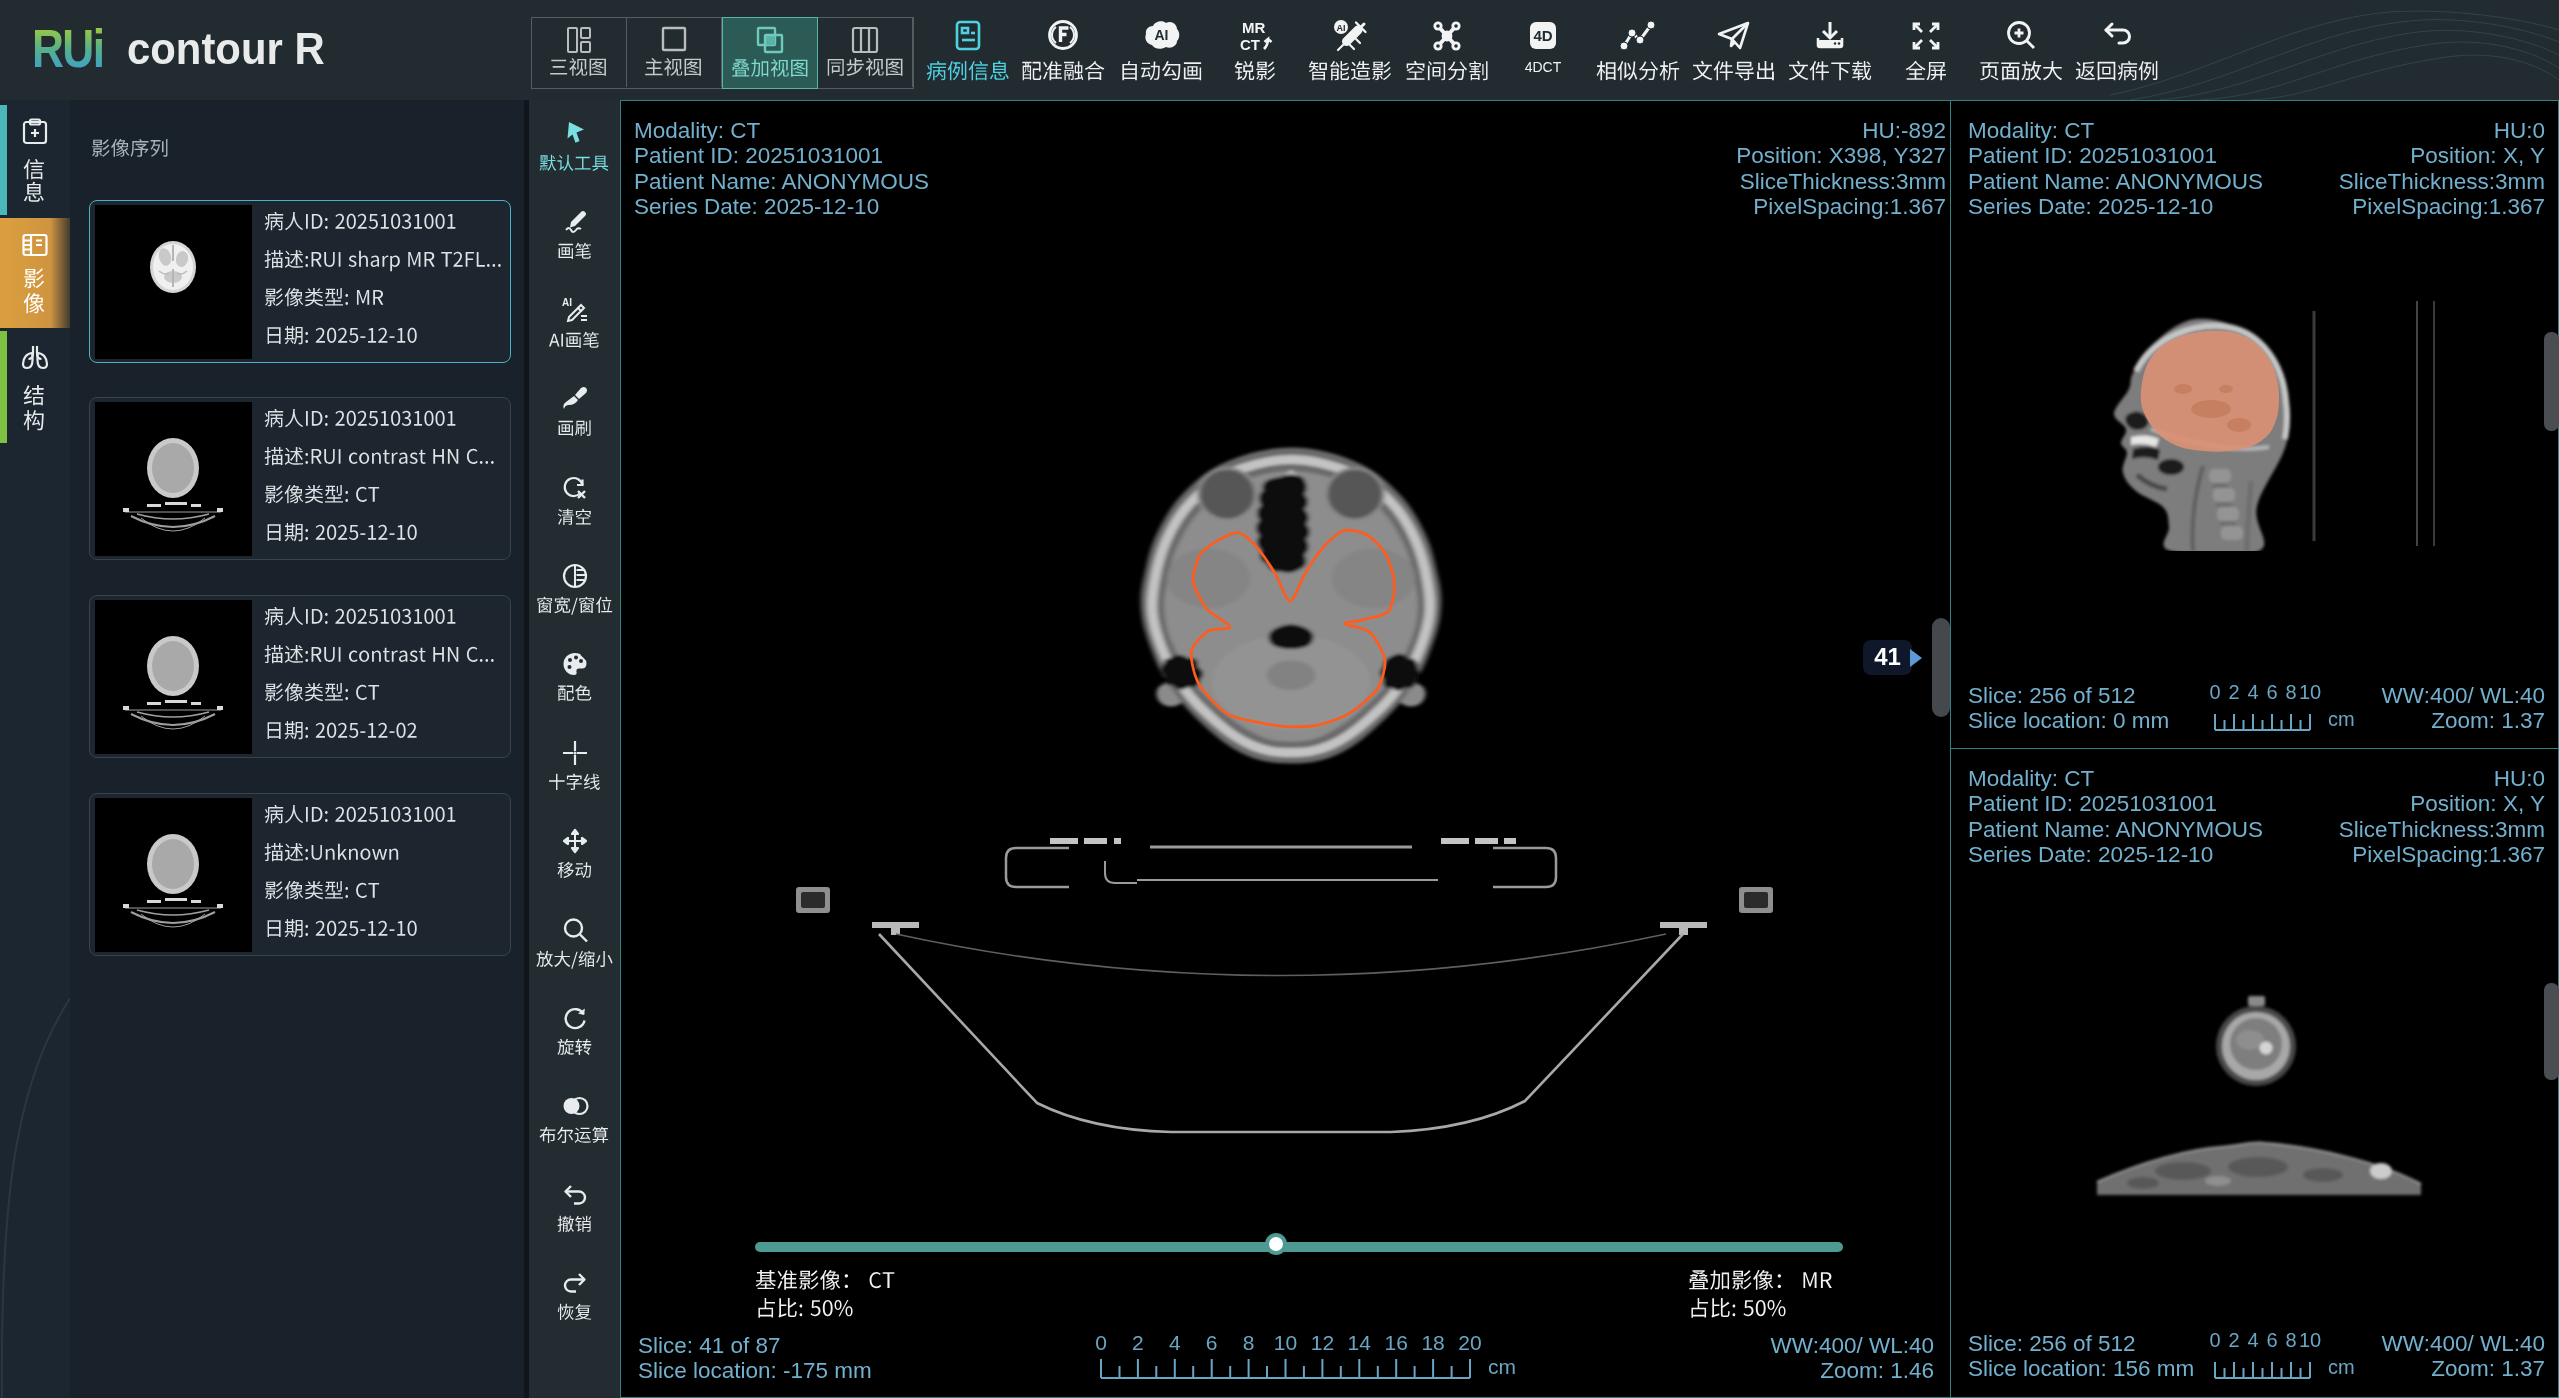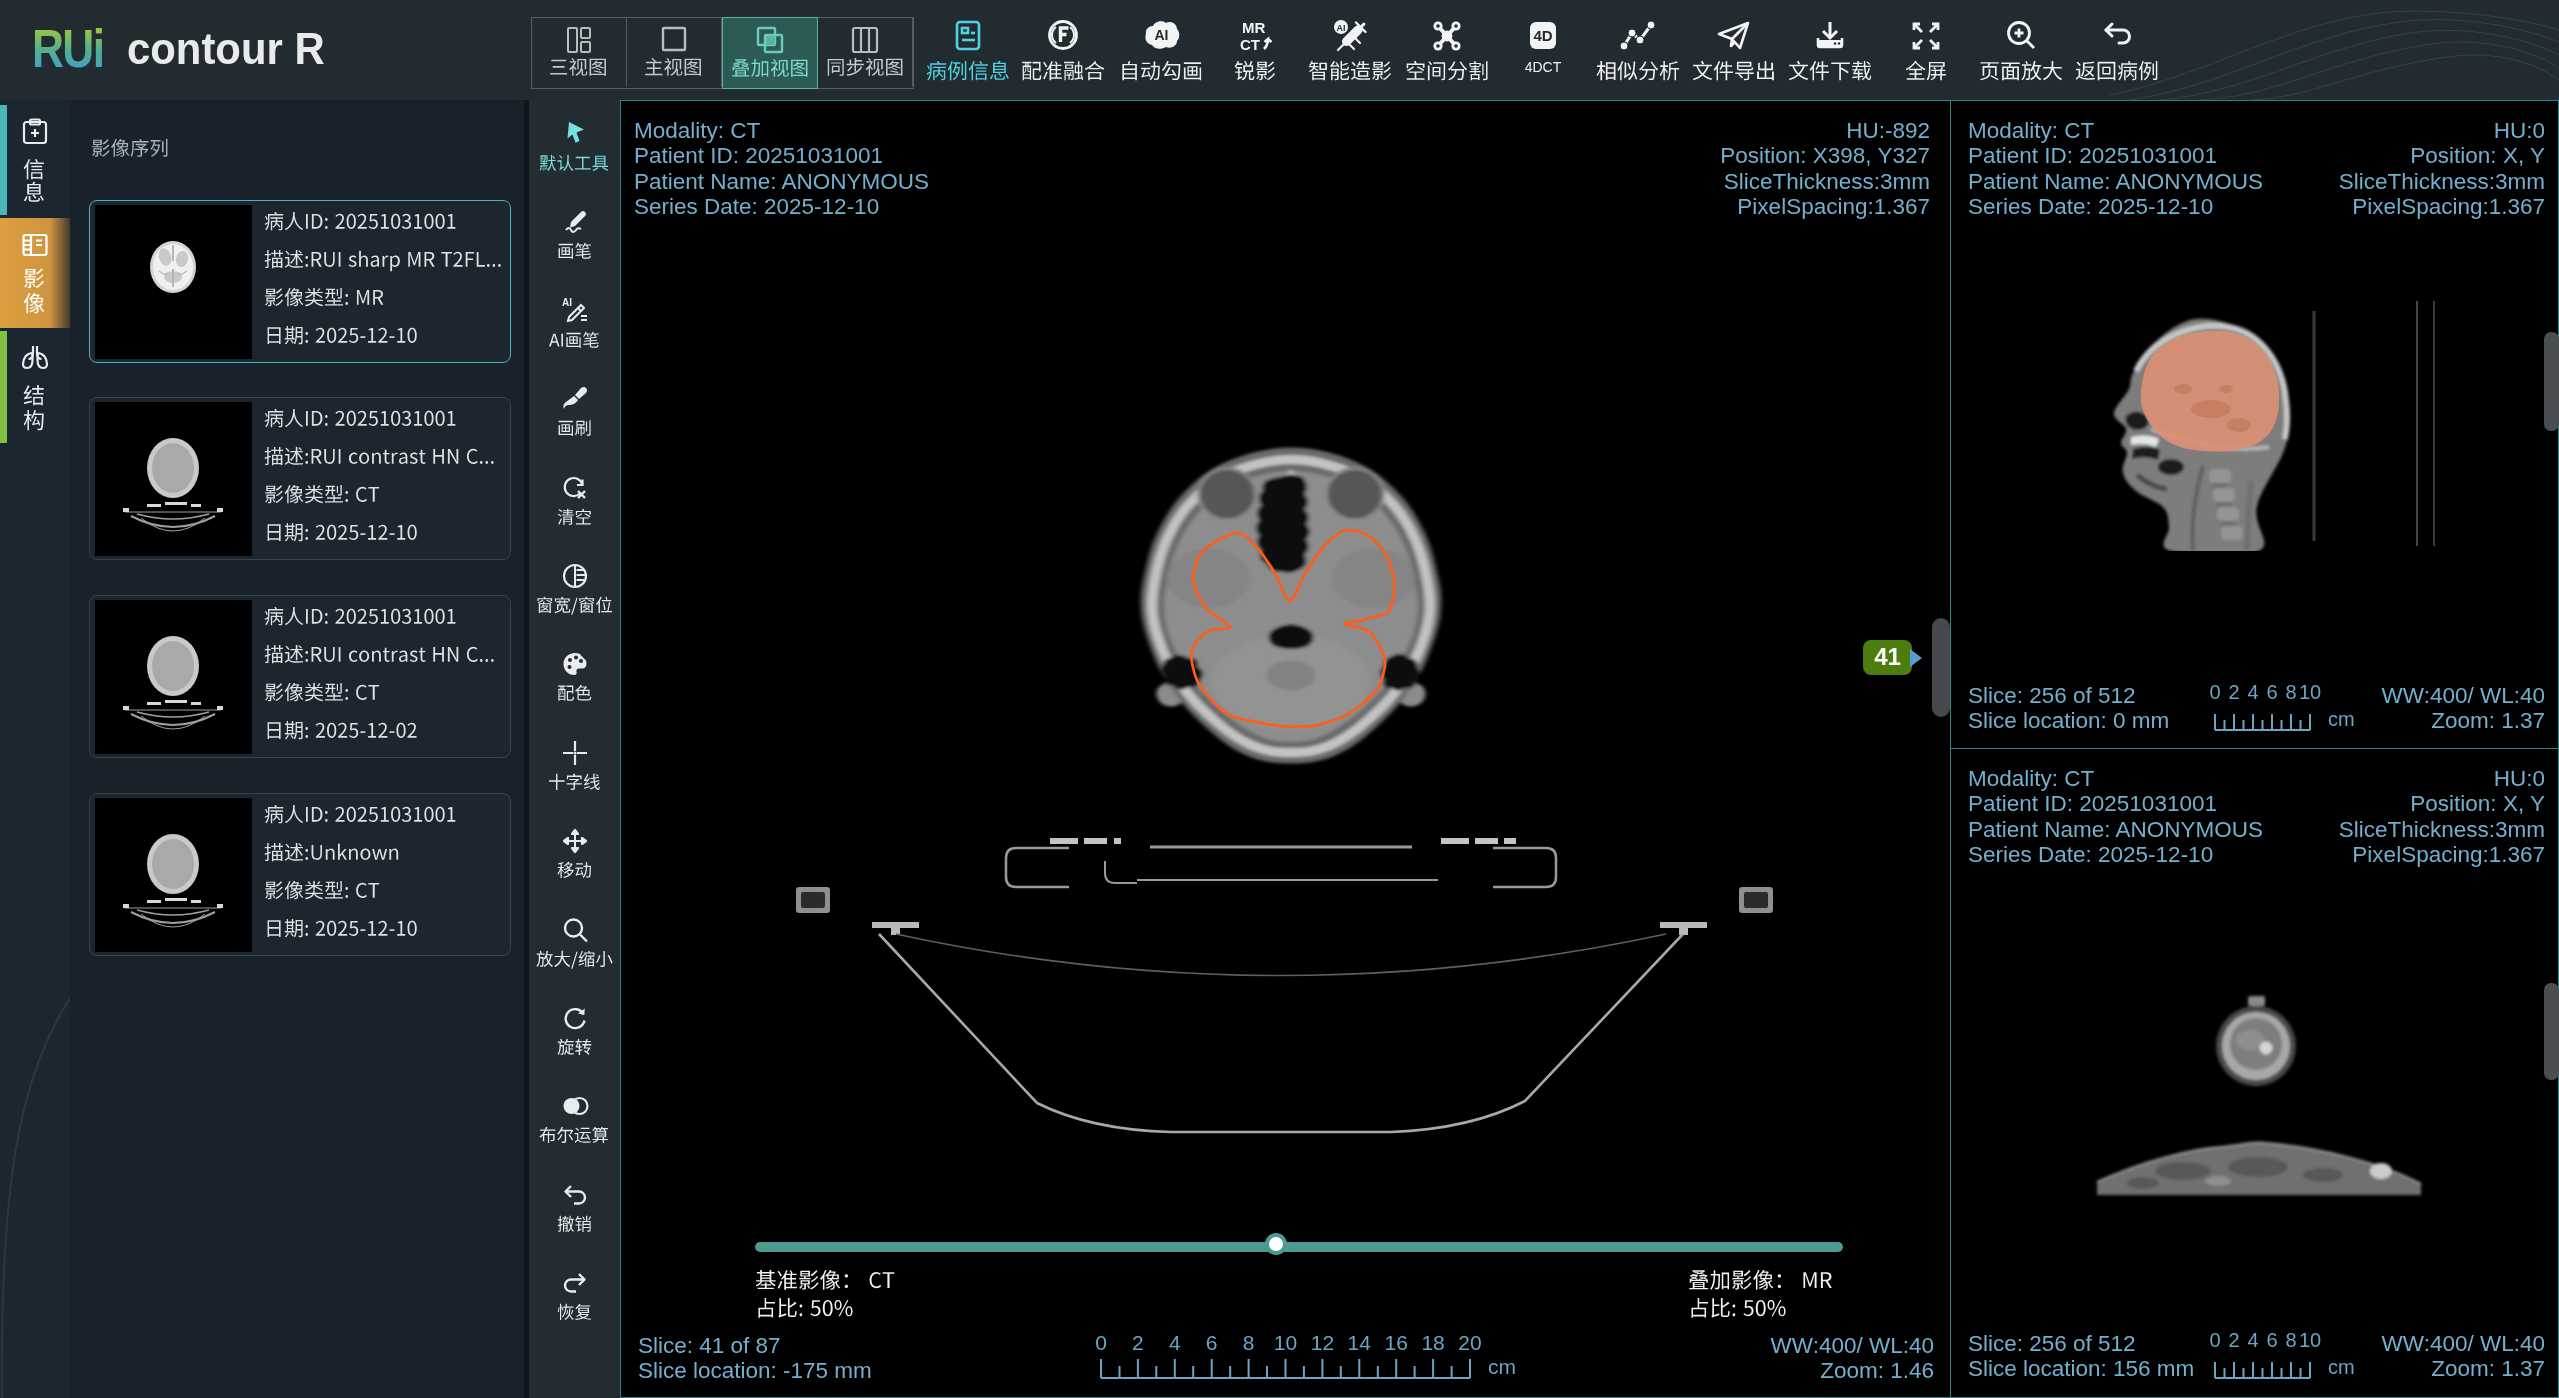--- a/index.html
+++ b/index.html
@@ -1197,21 +1197,21 @@
 <path d="M91 101 H138 V107 H119 V114 H110 V107 H91 Z"></path>
 <path d="M879 101 H926 V107 H907 V114 H898 V107 H879 Z"></path>
 </g>
 <path d="M115 113 Q498 196 885 113" fill="none" stroke="#5f5f5f" stroke-width="1.6"></path>
 <path d="M98 113 L256 282 Q310 309 390 311 L610 311 Q690 308 744 280 L902 113" fill="none" stroke="#a8a8a8" stroke-width="2.6"></path>
 </svg>
 <div class="abs ovl" style="left:13px;top:17px">Modality: CT
 Patient ID: 20251031001
 Patient Name: ANONYMOUS
 Series Date: 2025-12-10</div>
-<div class="abs ovr" style="right:20px;top:17px">HU:-892
+<div class="abs ovr" style="right:4px;top:17px">HU:-892
 Position: X398, Y327
 SliceThickness:3mm
 PixelSpacing:1.367</div>
 <div class="abs" style="left:134px;top:1141px;width:1088px;height:10px;border-radius:5px;background:#4d9a93"></div>
 <div class="abs" style="left:644px;top:1132px;width:22px;height:22px;border-radius:50%;background:#fff;border:4px solid #4d9a93"></div>
 <div class="abs" style="left:134px;top:1168px">
         <svg class="zt" width="141" height="26" fill="#f0f2f3">
           <g transform="translate(0,19.0) scale(0.215)">
             <use href="#z57FA"></use>
             <use href="#z51C6" x="100"></use>
@@ -1293,21 +1293,21 @@
         <line x1="272.3" y1="30" x2="272.3" y2="49" stroke="#6aa6c4" stroke-width="2"></line>
         <line x1="290.8" y1="37" x2="290.8" y2="49" stroke="#6aa6c4" stroke-width="2"></line>
         <line x1="309.2" y1="30" x2="309.2" y2="49" stroke="#6aa6c4" stroke-width="2"></line>
         <line x1="327.6" y1="37" x2="327.6" y2="49" stroke="#6aa6c4" stroke-width="2"></line>
         <line x1="346.1" y1="30" x2="346.1" y2="49" stroke="#6aa6c4" stroke-width="2"></line>
         <line x1="364.6" y1="37" x2="364.6" y2="49" stroke="#6aa6c4" stroke-width="2"></line>
         <line x1="383.0" y1="30" x2="383.0" y2="49" stroke="#6aa6c4" stroke-width="2"></line>
         <line x1="14" y1="49" x2="383.0" y2="49" stroke="#6aa6c4" stroke-width="2"></line>
         <text x="401" y="45" font-size="21" fill="#6aa6c4" font-family="Liberation Sans">cm</text>
       </svg>
-<div class="abs" style="left:1242px;top:539px;width:49px;height:35px;background:#4d7c0f;border-radius:8px;color:#fff;font-size:24px;font-weight:bold;text-align:center;line-height:34px">41</div>
+<div class="abs" style="left:1242px;top:539px;width:49px;height:35px;background:#0f172a;border-radius:8px;color:#fff;font-size:24px;font-weight:bold;text-align:center;line-height:34px">41</div>
 <div class="abs" style="left:1289px;top:548px;width:0;height:0;border-top:9px solid transparent;border-bottom:9px solid transparent;border-left:12px solid #5b9bd5"></div>
 <div class="abs" style="left:1311px;top:517px;width:18px;height:99px;border-radius:9px;background:#45494e"></div>
 </div>
 <div id="rpanel-t">
 <div class="abs ovl" style="left:17px;top:17px">Modality: CT
 Patient ID: 20251031001
 Patient Name: ANONYMOUS
 Series Date: 2025-12-10</div>
 <div class="abs ovr" style="right:13px;top:17px">HU:0
 Position: X, Y

